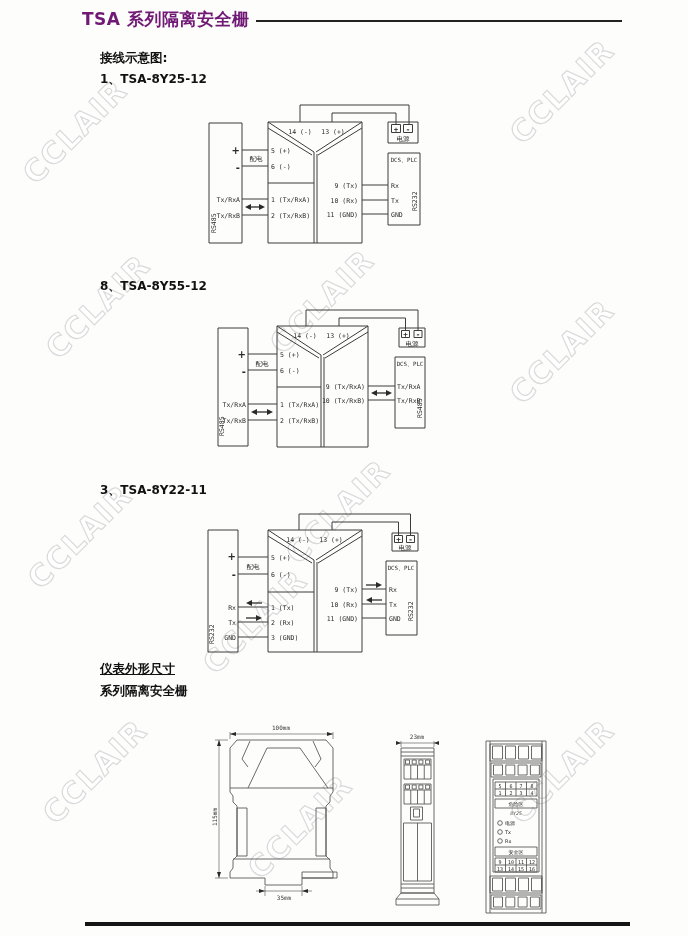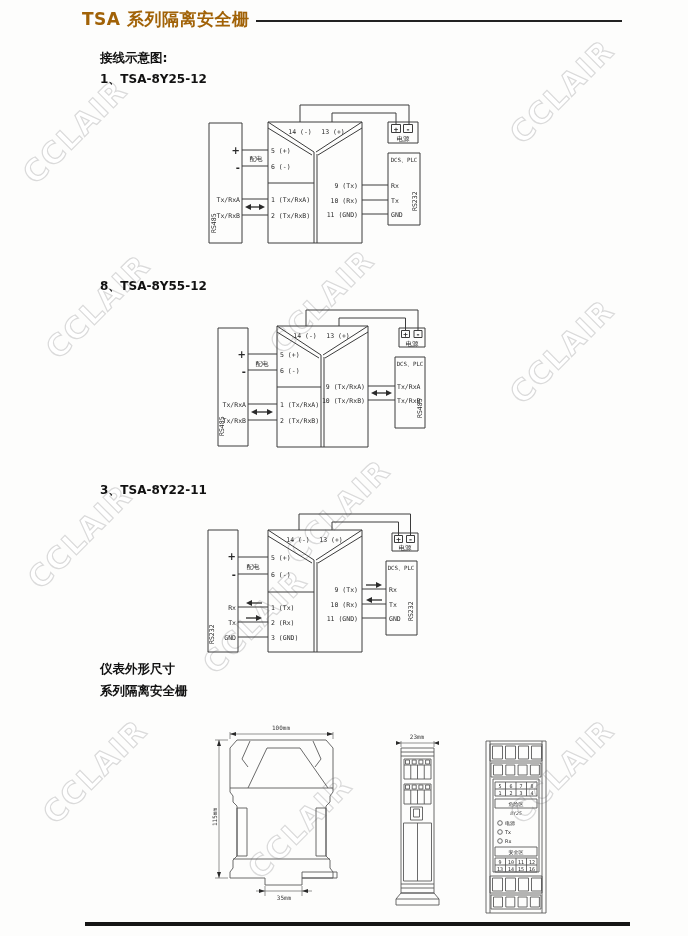--- a/index.html
+++ b/index.html
@@ -21,27 +21,27 @@
   text.num{font-size:5px;}
   text.tiny{font-family:"DejaVu Sans",sans-serif;font-size:5px;}
   text.mod{font-size:4.8px;font-style:italic;fill:#555;}
   text.dimtxt{font-size:6px;fill:#3a3a3a;}
   .tri{fill:#2a2a2a !important;stroke:none !important;}
   .thick{stroke-width:1.4;}
   g.dimg path,g.dimg line,g.dimg rect,g.dimg circle{stroke:#5a5a5a;stroke-width:0.9;}
   g.dimg .fine{stroke-width:0.7;stroke:#666;}
   
   .title{position:absolute;left:82px;top:8px;z-index:2;font-size:17px;font-weight:bold;
-         color:#a16207;letter-spacing:0.5px;text-align:center;}
+         color:#701a75;letter-spacing:0.5px;text-align:center;}
   .hrule{position:absolute;left:256px;top:20px;width:366px;height:2px;background:#222;z-index:2;}
   .h,.item{position:absolute;left:100px;z-index:2;color:#111;font-weight:bold;}
   .h{font-size:12.5px;}
   .item{font-size:12px;}
   .sec1{top:50px;} .i1{top:71px;} .i2{top:278px;} .i3{top:482px;}
-  .d1{top:661px;} .d2{top:683px;}
+  .d1{top:661px;text-decoration:underline;} .d2{top:683px;}
   .footrule{position:absolute;left:85px;top:922px;width:545px;height:4px;background:#151515;z-index:2;}
 </style>
 </head>
 <body>
 
 <div class="page">
 
   <div class="wm" style="left:5px;top:100px">CCLAIR</div>
   <div class="wm" style="left:492px;top:60px">CCLAIR</div>
   <div class="wm" style="left:28px;top:275px">CCLAIR</div>

